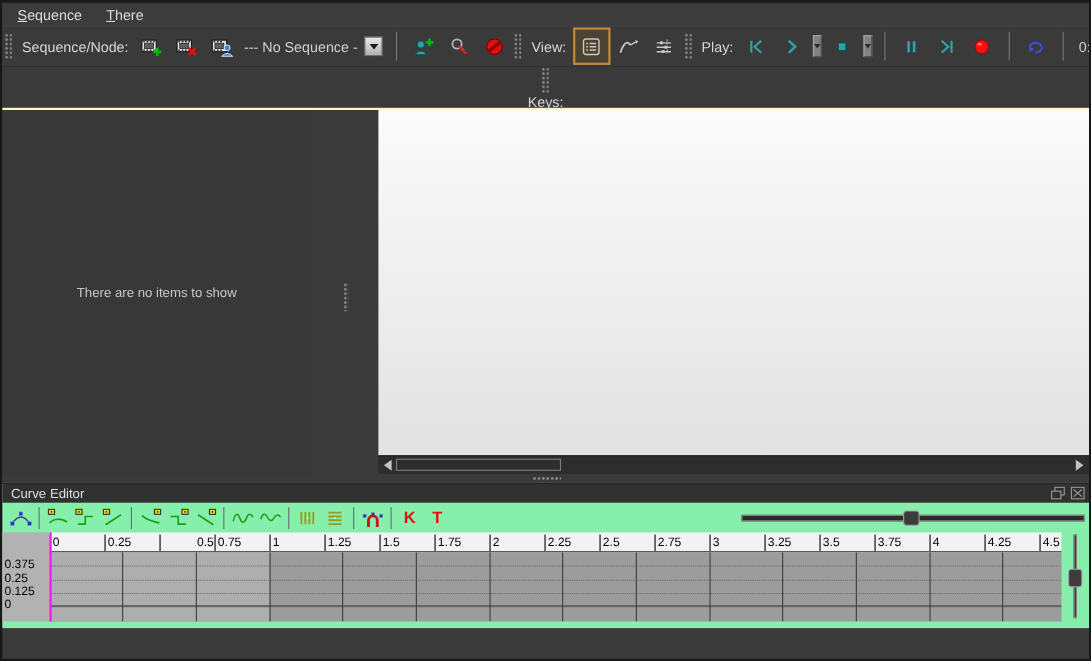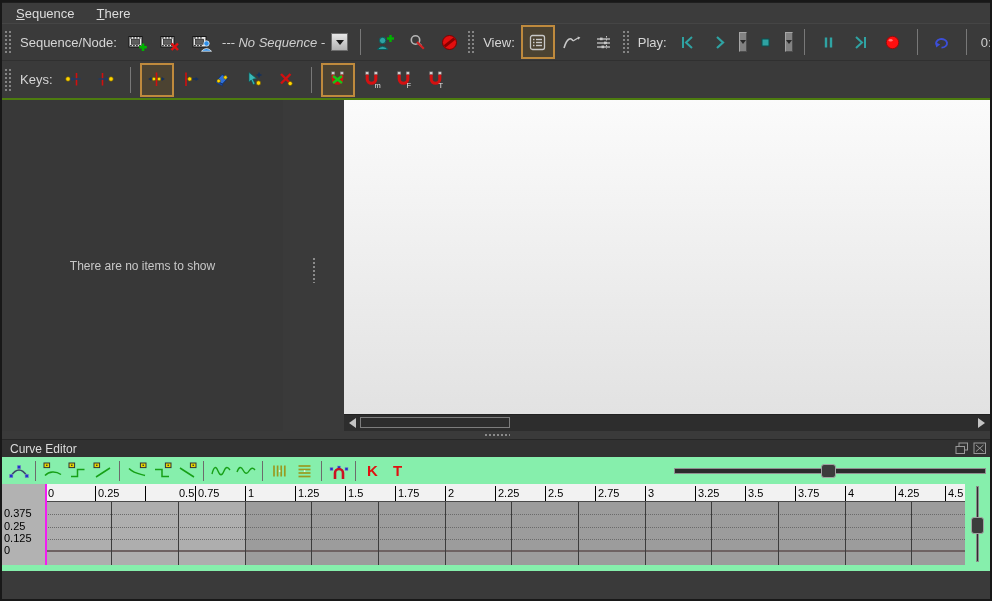--- a/index.html
+++ b/index.html
@@ -11,28 +11,28 @@
   .title{font-size:13px;color:#141414;padding-left:9px;}
   .close-btn{position:absolute;right:4px;top:3px;width:23px;height:21px;background:#c75050;
     color:#fff;font-weight:bold;font-size:11px;line-height:21px;text-align:center;cursor:pointer;}
   
   .menubar{height:21px;background:#3c3c3c;display:flex;align-items:center;padding-left:3px;border-top:1px solid #1f1f1f;}
   .menu-item{display:block;color:#dcdcdc;font-size:13px;padding:1px 11px;}
   .menu-item::first-letter{text-decoration:underline;}
   
   .toolbar{display:flex;align-items:center;background:#3a3a3a;}
   .row1{height:38px;border-top:1px solid #454545;border-bottom:1px solid #303030;}
-  .row2{height:39px;border-bottom:2px solid #4d7c0f;}
+  .row2{height:39px;border-bottom:2px solid #fef9c3;flex-direction:column;}
   .tblabel{color:#d6d6d6;font-size:13px;margin:0 5px;white-space:nowrap;}
   .tb{width:30px;height:30px;display:flex;align-items:center;justify-content:center;flex:none;cursor:pointer;margin:0 1px;}
   .tb.sel{width:34px;height:34px;border:2px solid #bf8a3d;background:#4c4332;}
   .vsep{width:1px;height:26px;background:#787878;margin:0 8px;flex:none;}
   .grip{width:7px;height:24px;margin:0 4px 0 2px;flex:none;
     background-image:radial-gradient(circle,#848484 1px,transparent 1.3px);background-size:4px 4px;}
-  .combo{display:flex;align-items:center;margin:0 4px;font-style:italic;}
+  .combo{display:flex;align-items:center;margin:0 4px;}
   .combo-text{color:#cfcfcf;font-size:13px;margin-right:6px;white-space:nowrap;}
   .combo-btn{width:17px;height:18px;background:linear-gradient(#e8e8e8,#b2b2b2);
     border:1px solid #6e6e6e;display:flex;align-items:center;justify-content:center;cursor:pointer;}
   .dtri{width:0;height:0;border-left:4px solid transparent;border-right:4px solid transparent;border-top:5px solid #1c1c1c;}
   .ddbtn{width:13px;height:20px;background:#828282;border:1px solid #a6a6a6;border-right-color:#4e4e4e;
     border-bottom-color:#4e4e4e;display:flex;align-items:center;justify-content:center;margin:0 3px;cursor:pointer;}
   .dtri-sm{width:0;height:0;border-left:3.5px solid transparent;border-right:3.5px solid transparent;border-top:4.5px solid #2a2a2a;}
   .time-display{color:#cfcfcf;font-size:13px;margin:0 6px;white-space:nowrap;}
   .red-letter{color:#e01010;font-weight:bold;font-size:15px;}
   

